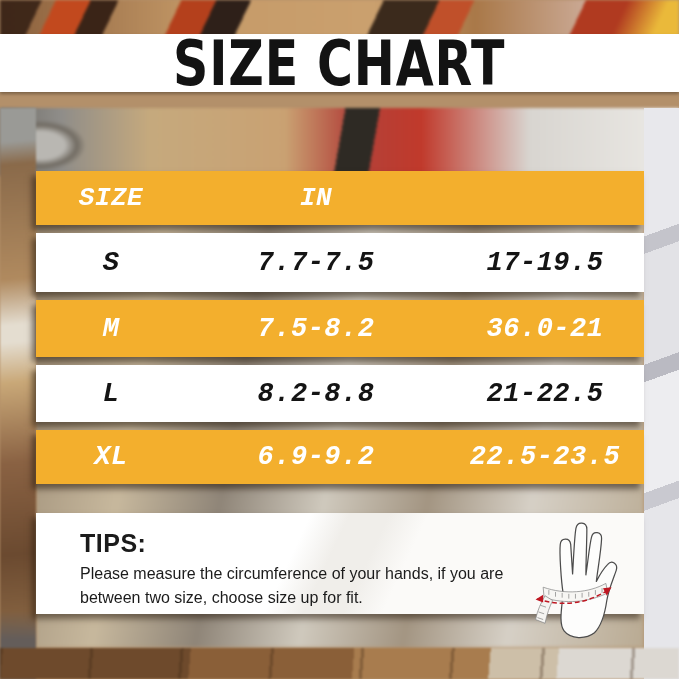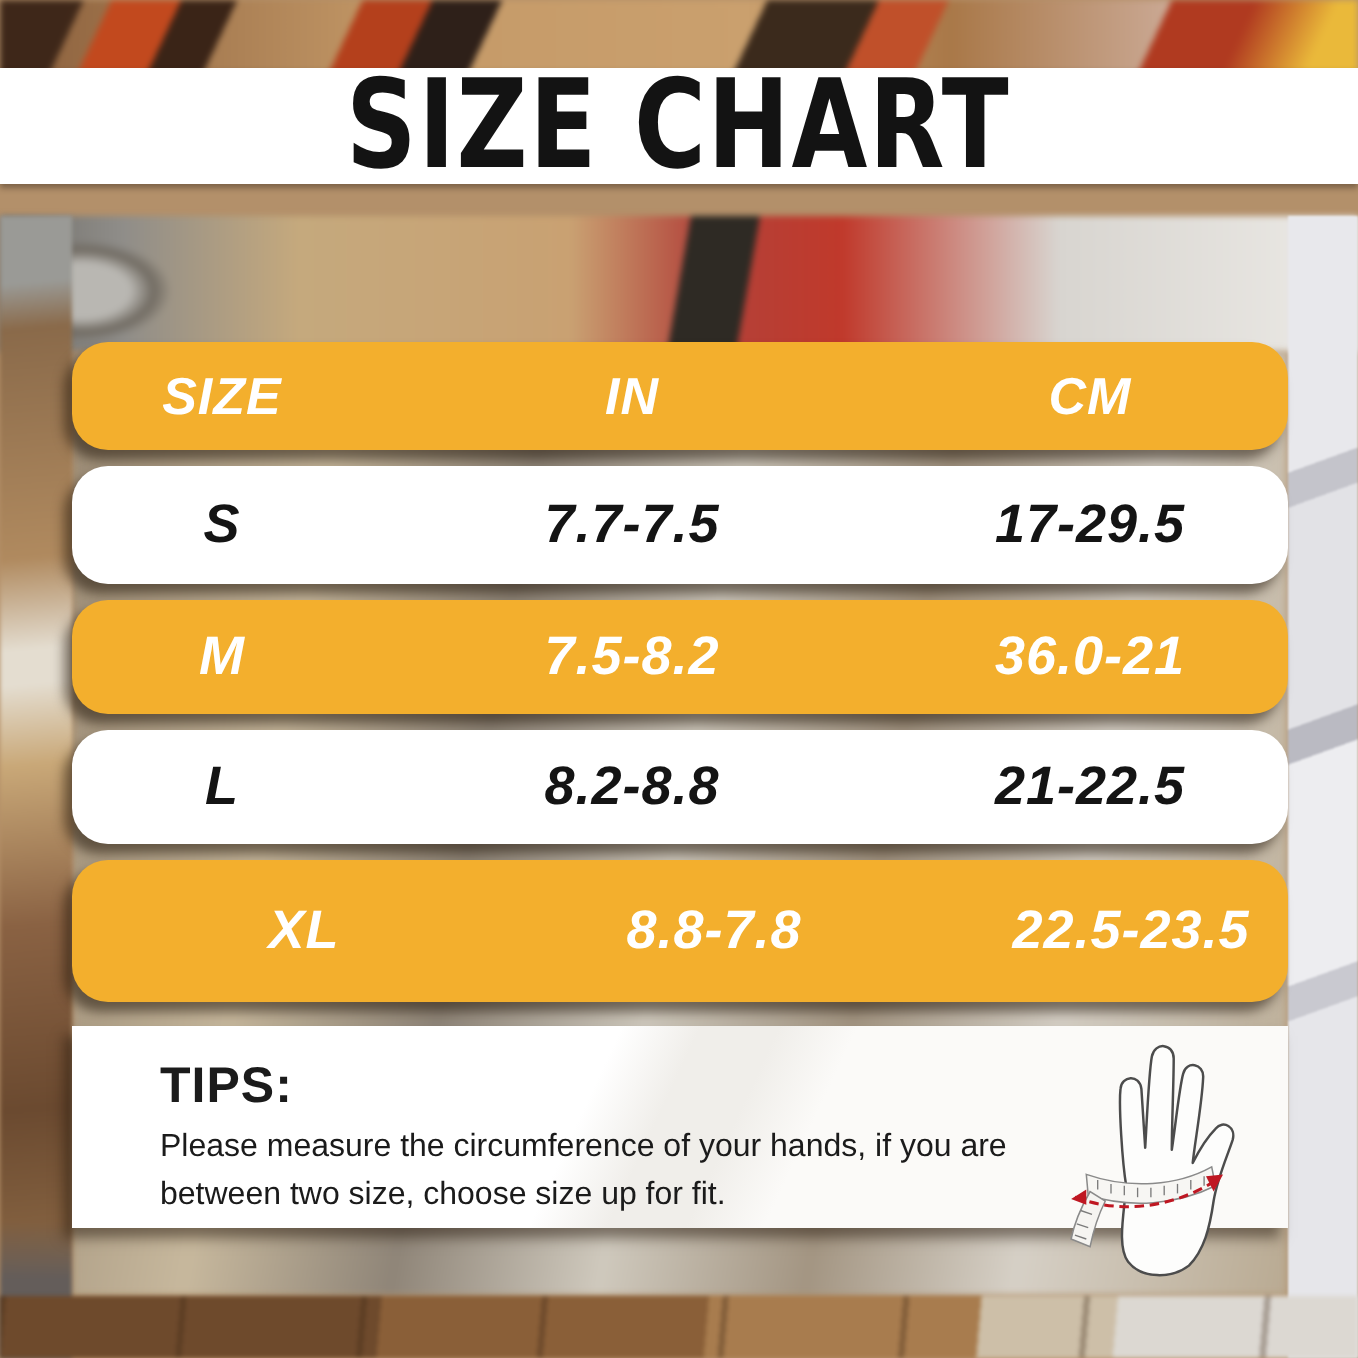--- a/index.html
+++ b/index.html
@@ -53,28 +53,28 @@
   .title-band h1{
     margin:0;font-family:"DejaVu Sans",sans-serif;font-weight:800;
     font-size:57px;letter-spacing:1px;color:#131313;
     transform:scaleX(.86) scaleY(1.08);white-space:nowrap;
   }
   
   .size-table{position:absolute;left:36px;top:171px;width:608px;}
   .t-row{
     display:grid;grid-template-columns:150px 260px 1fr;align-items:center;
     box-shadow:-4px 5px 6px rgba(35,22,10,.55);
-    font-weight:bold;font-style:italic;font-family:Liberation Sans, sans-serif;border-radius:18px;
+    font-weight:bold;font-style:italic;font-family:Liberation Mono, monospace;
   }
   .t-row .cell{text-align:center;letter-spacing:.5px;}
   .row-head{height:54px;background:#f3af2d;color:#ffffff;font-size:26px;margin-bottom:8px;}
   .row-s {height:59px;background:#ffffff;color:#141414;font-size:27px;margin-bottom:8px;}
   .row-m {height:57px;background:#f3af2d;color:#ffffff;font-size:27px;margin-bottom:8px;}
   .row-l {height:57px;background:#ffffff;color:#141414;font-size:27px;margin-bottom:8px;}
-  .row-xl{height:71px;background:#f3af2d;color:#ffffff;font-size:27px;padding-left:41px;}
+  .row-xl{height:54px;background:#f3af2d;color:#ffffff;font-size:27px;}
   
   .tips-box{
     position:absolute;left:36px;top:513px;width:608px;height:101px;
     background:linear-gradient(115deg,#ffffff 0 42%,#f0eeea 48% 54%,#fbfaf8 60%);
     box-shadow:-4px 5px 6px rgba(35,22,10,.5);
     box-sizing:border-box;padding:14px 120px 10px 44px;color:#1b1b1b;
   }
   .tips-heading{
     font-family:"Liberation Sans","DejaVu Sans",sans-serif;font-weight:bold;
     font-size:25px;letter-spacing:.5px;margin:2px 0 4px 0;
@@ -98,40 +98,39 @@
   <div class="bg bg-bottom"></div>
 
   <div class="title-band">
     <h1>SIZE CHART</h1>
   </div>
 
   <div class="size-table">
     <div class="t-row row-head">
       <div class="cell">SIZE</div>
       <div class="cell">IN</div>
-      <div class="cell">CM</div>
     </div>
     <div class="t-row row-s">
       <div class="cell">S</div>
       <div class="cell">7.7-7.5</div>
-      <div class="cell">17-29.5</div>
+      <div class="cell">17-19.5</div>
     </div>
     <div class="t-row row-m">
       <div class="cell">M</div>
       <div class="cell">7.5-8.2</div>
       <div class="cell">36.0-21</div>
     </div>
     <div class="t-row row-l">
       <div class="cell">L</div>
       <div class="cell">8.2-8.8</div>
       <div class="cell">21-22.5</div>
     </div>
     <div class="t-row row-xl">
       <div class="cell">XL</div>
-      <div class="cell">8.8-7.8</div>
+      <div class="cell">6.9-9.2</div>
       <div class="cell">22.5-23.5</div>
     </div>
   </div>
 
   <div class="tips-box">
     <div class="tips-heading">TIPS:</div>
     <p class="tips-body">Please measure the circumference of your hands, if you are between two size, choose size up for fit.</p>
 
     <svg class="hand-illustration" viewBox="0 0 110 140" xmlns="http://www.w3.org/2000/svg">
 

